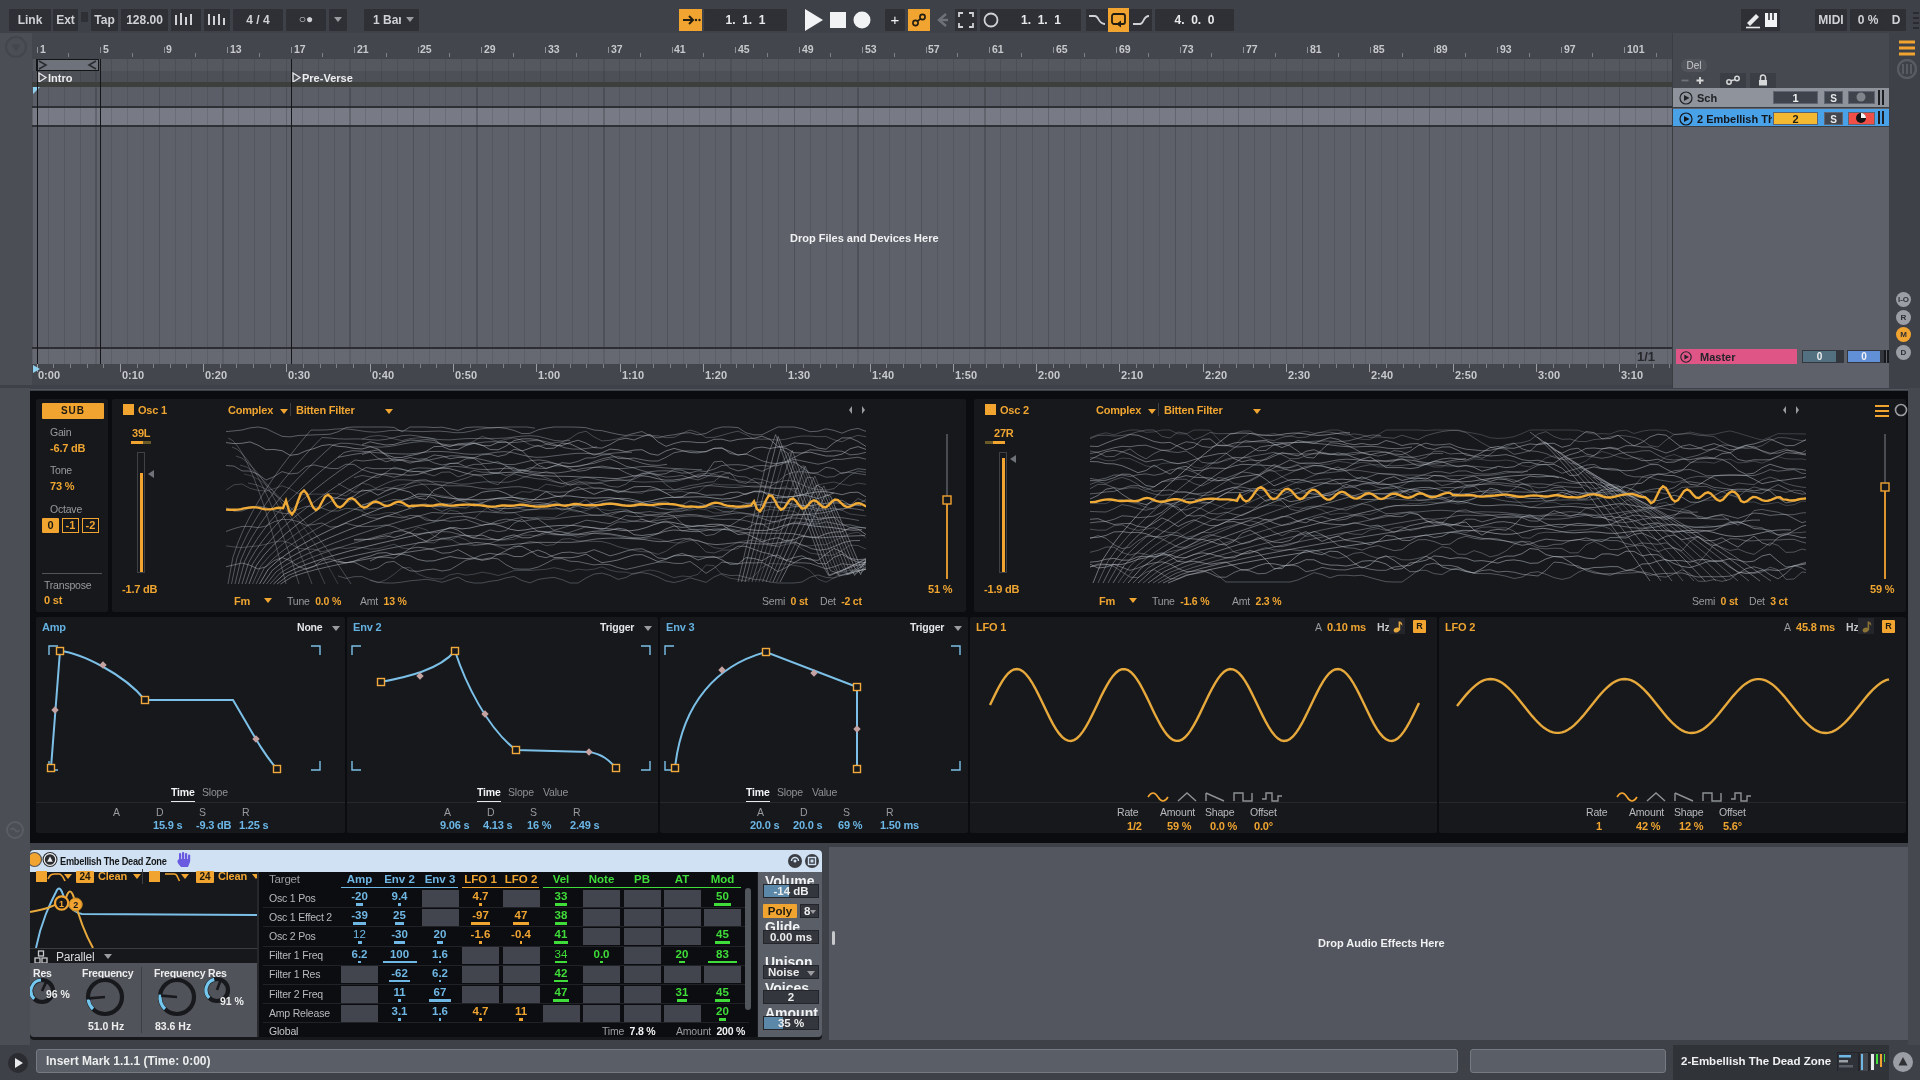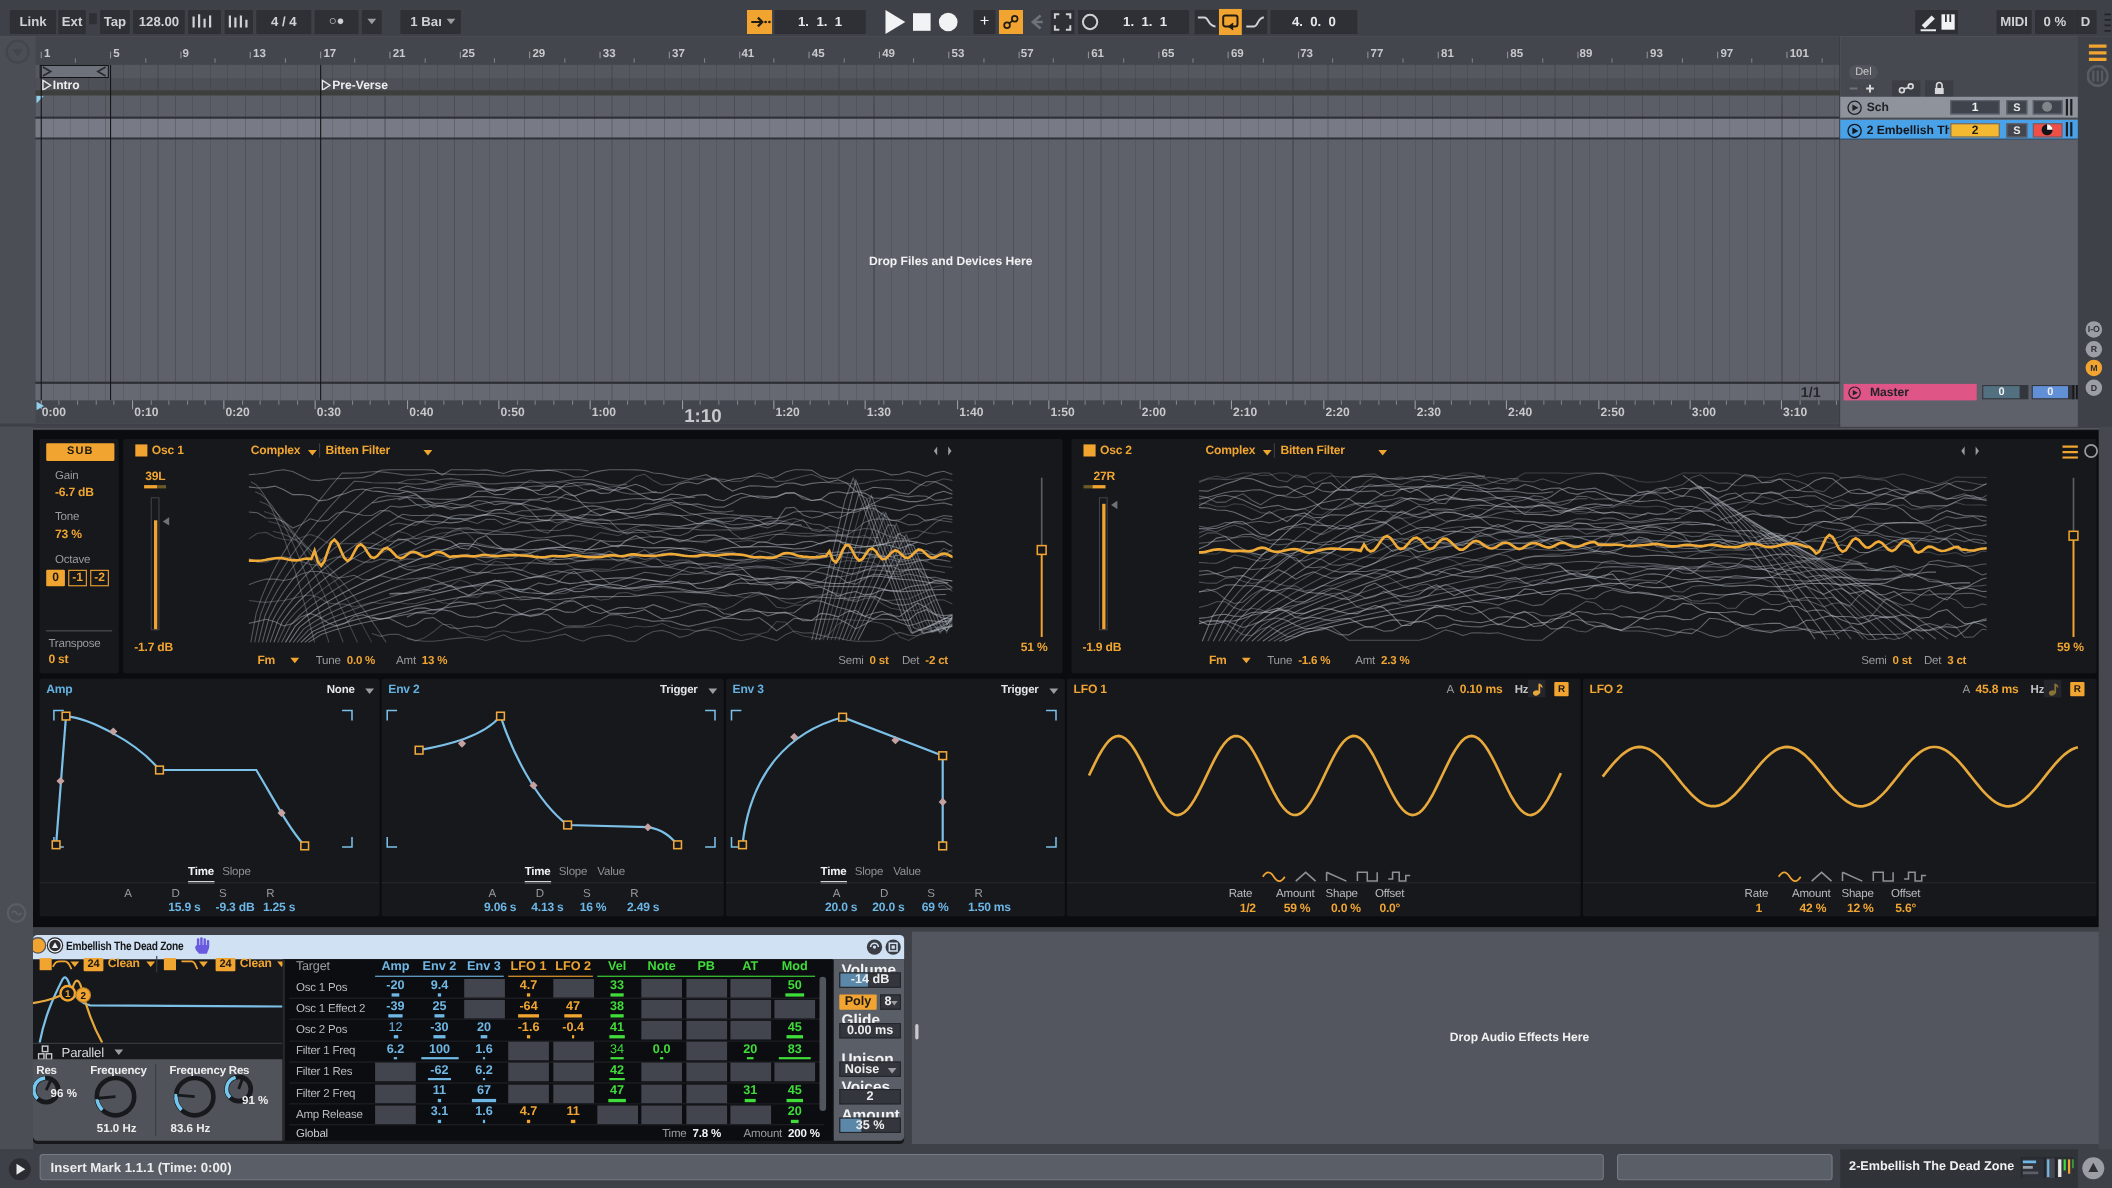--- a/index.html
+++ b/index.html
@@ -283,21 +283,21 @@
     <div class="ab" style="left:486.3px;top:331px;width:1px;height:4px;background:#7e8186"></div>
     <div class="ab" style="left:503.0px;top:331px;width:1px;height:4px;background:#7e8186"></div>
     <div class="ab" style="left:519.6px;top:331px;width:1px;height:4px;background:#7e8186"></div>
     <div class="ab" style="left:536.3px;top:331px;width:1px;height:8px;background:#9a9ca0"></div>
     <div class="tx" style="left:538px;top:336px;font-size:11px;font-weight:bold;color:#c7c9cc">1:00</div>
     <div class="ab" style="left:553.0px;top:331px;width:1px;height:4px;background:#7e8186"></div>
     <div class="ab" style="left:569.6px;top:331px;width:1px;height:4px;background:#7e8186"></div>
     <div class="ab" style="left:586.3px;top:331px;width:1px;height:4px;background:#7e8186"></div>
     <div class="ab" style="left:602.9px;top:331px;width:1px;height:4px;background:#7e8186"></div>
     <div class="ab" style="left:619.6px;top:331px;width:1px;height:8px;background:#9a9ca0"></div>
-    <div class="tx" style="left:622px;top:336px;font-size:17px;font-weight:bold;color:#c7c9cc">1:10</div>
+    <div class="tx" style="left:622px;top:336px;font-size:11px;font-weight:bold;color:#c7c9cc">1:10</div>
     <div class="ab" style="left:636.3px;top:331px;width:1px;height:4px;background:#7e8186"></div>
     <div class="ab" style="left:652.9px;top:331px;width:1px;height:4px;background:#7e8186"></div>
     <div class="ab" style="left:669.6px;top:331px;width:1px;height:4px;background:#7e8186"></div>
     <div class="ab" style="left:686.2px;top:331px;width:1px;height:4px;background:#7e8186"></div>
     <div class="ab" style="left:702.9px;top:331px;width:1px;height:8px;background:#9a9ca0"></div>
     <div class="tx" style="left:705px;top:336px;font-size:11px;font-weight:bold;color:#c7c9cc">1:20</div>
     <div class="ab" style="left:719.6px;top:331px;width:1px;height:4px;background:#7e8186"></div>
     <div class="ab" style="left:736.2px;top:331px;width:1px;height:4px;background:#7e8186"></div>
     <div class="ab" style="left:752.9px;top:331px;width:1px;height:4px;background:#7e8186"></div>
     <div class="ab" style="left:769.5px;top:331px;width:1px;height:4px;background:#7e8186"></div>
@@ -959,21 +959,21 @@
     <div class="wlab" style="left:241px;top:67.7px">Osc 1 Effect 2</div>
     <div class="mslot" style="left:393.5px;top:65.7px;width:37px;height:17.2px"></div>
     <div class="mslot" style="left:555.0px;top:65.7px;width:37px;height:17.2px"></div>
     <div class="mslot" style="left:595.5px;top:65.7px;width:37px;height:17.2px"></div>
     <div class="mslot" style="left:635.5px;top:65.7px;width:37px;height:17.2px"></div>
     <div class="mslot" style="left:676.0px;top:65.7px;width:37px;height:17.2px"></div>
     <div class="tx" style="left:331.5px;top:66.2px;transform:translateX(-50%);font-size:11.5px;font-weight:bold;color:#6fb7e4">-39</div>
     <div class="ab" style="left:324.9px;top:79.2px;width:13.3px;height:2.5px;background:#6fb7e4"></div>
     <div class="tx" style="left:371.5px;top:66.2px;transform:translateX(-50%);font-size:11.5px;font-weight:bold;color:#6fb7e4">25</div>
     <div class="ab" style="left:367.2px;top:79.2px;width:8.5px;height:2.5px;background:#6fb7e4"></div>
-    <div class="tx" style="left:452.5px;top:66.2px;transform:translateX(-50%);font-size:11.5px;font-weight:bold;color:#f0a531">-64</div>
+    <div class="tx" style="left:452.5px;top:66.2px;transform:translateX(-50%);font-size:11.5px;font-weight:bold;color:#f0a531">-97</div>
     <div class="ab" style="left:443.1px;top:79.2px;width:18.7px;height:2.5px;background:#f0a531"></div>
     <div class="tx" style="left:493.0px;top:66.2px;transform:translateX(-50%);font-size:11.5px;font-weight:bold;color:#f0a531">47</div>
     <div class="ab" style="left:485.0px;top:79.2px;width:16.0px;height:2.5px;background:#f0a531"></div>
     <div class="tx" style="left:533.0px;top:66.2px;transform:translateX(-50%);font-size:11.5px;font-weight:bold;color:#3fdc3a">38</div>
     <div class="ab" style="left:526.5px;top:79.2px;width:12.9px;height:2.5px;background:#3fdc3a"></div>
     <div class="ab" style="left:235px;top:83.4px;width:486px;height:1px;background:#202227"></div>
     <div class="wlab" style="left:241px;top:86.9px">Osc 2 Pos</div>
     <div class="mslot" style="left:555.0px;top:84.9px;width:37px;height:17.2px"></div>
     <div class="mslot" style="left:595.5px;top:84.9px;width:37px;height:17.2px"></div>
     <div class="mslot" style="left:635.5px;top:84.9px;width:37px;height:17.2px"></div>

